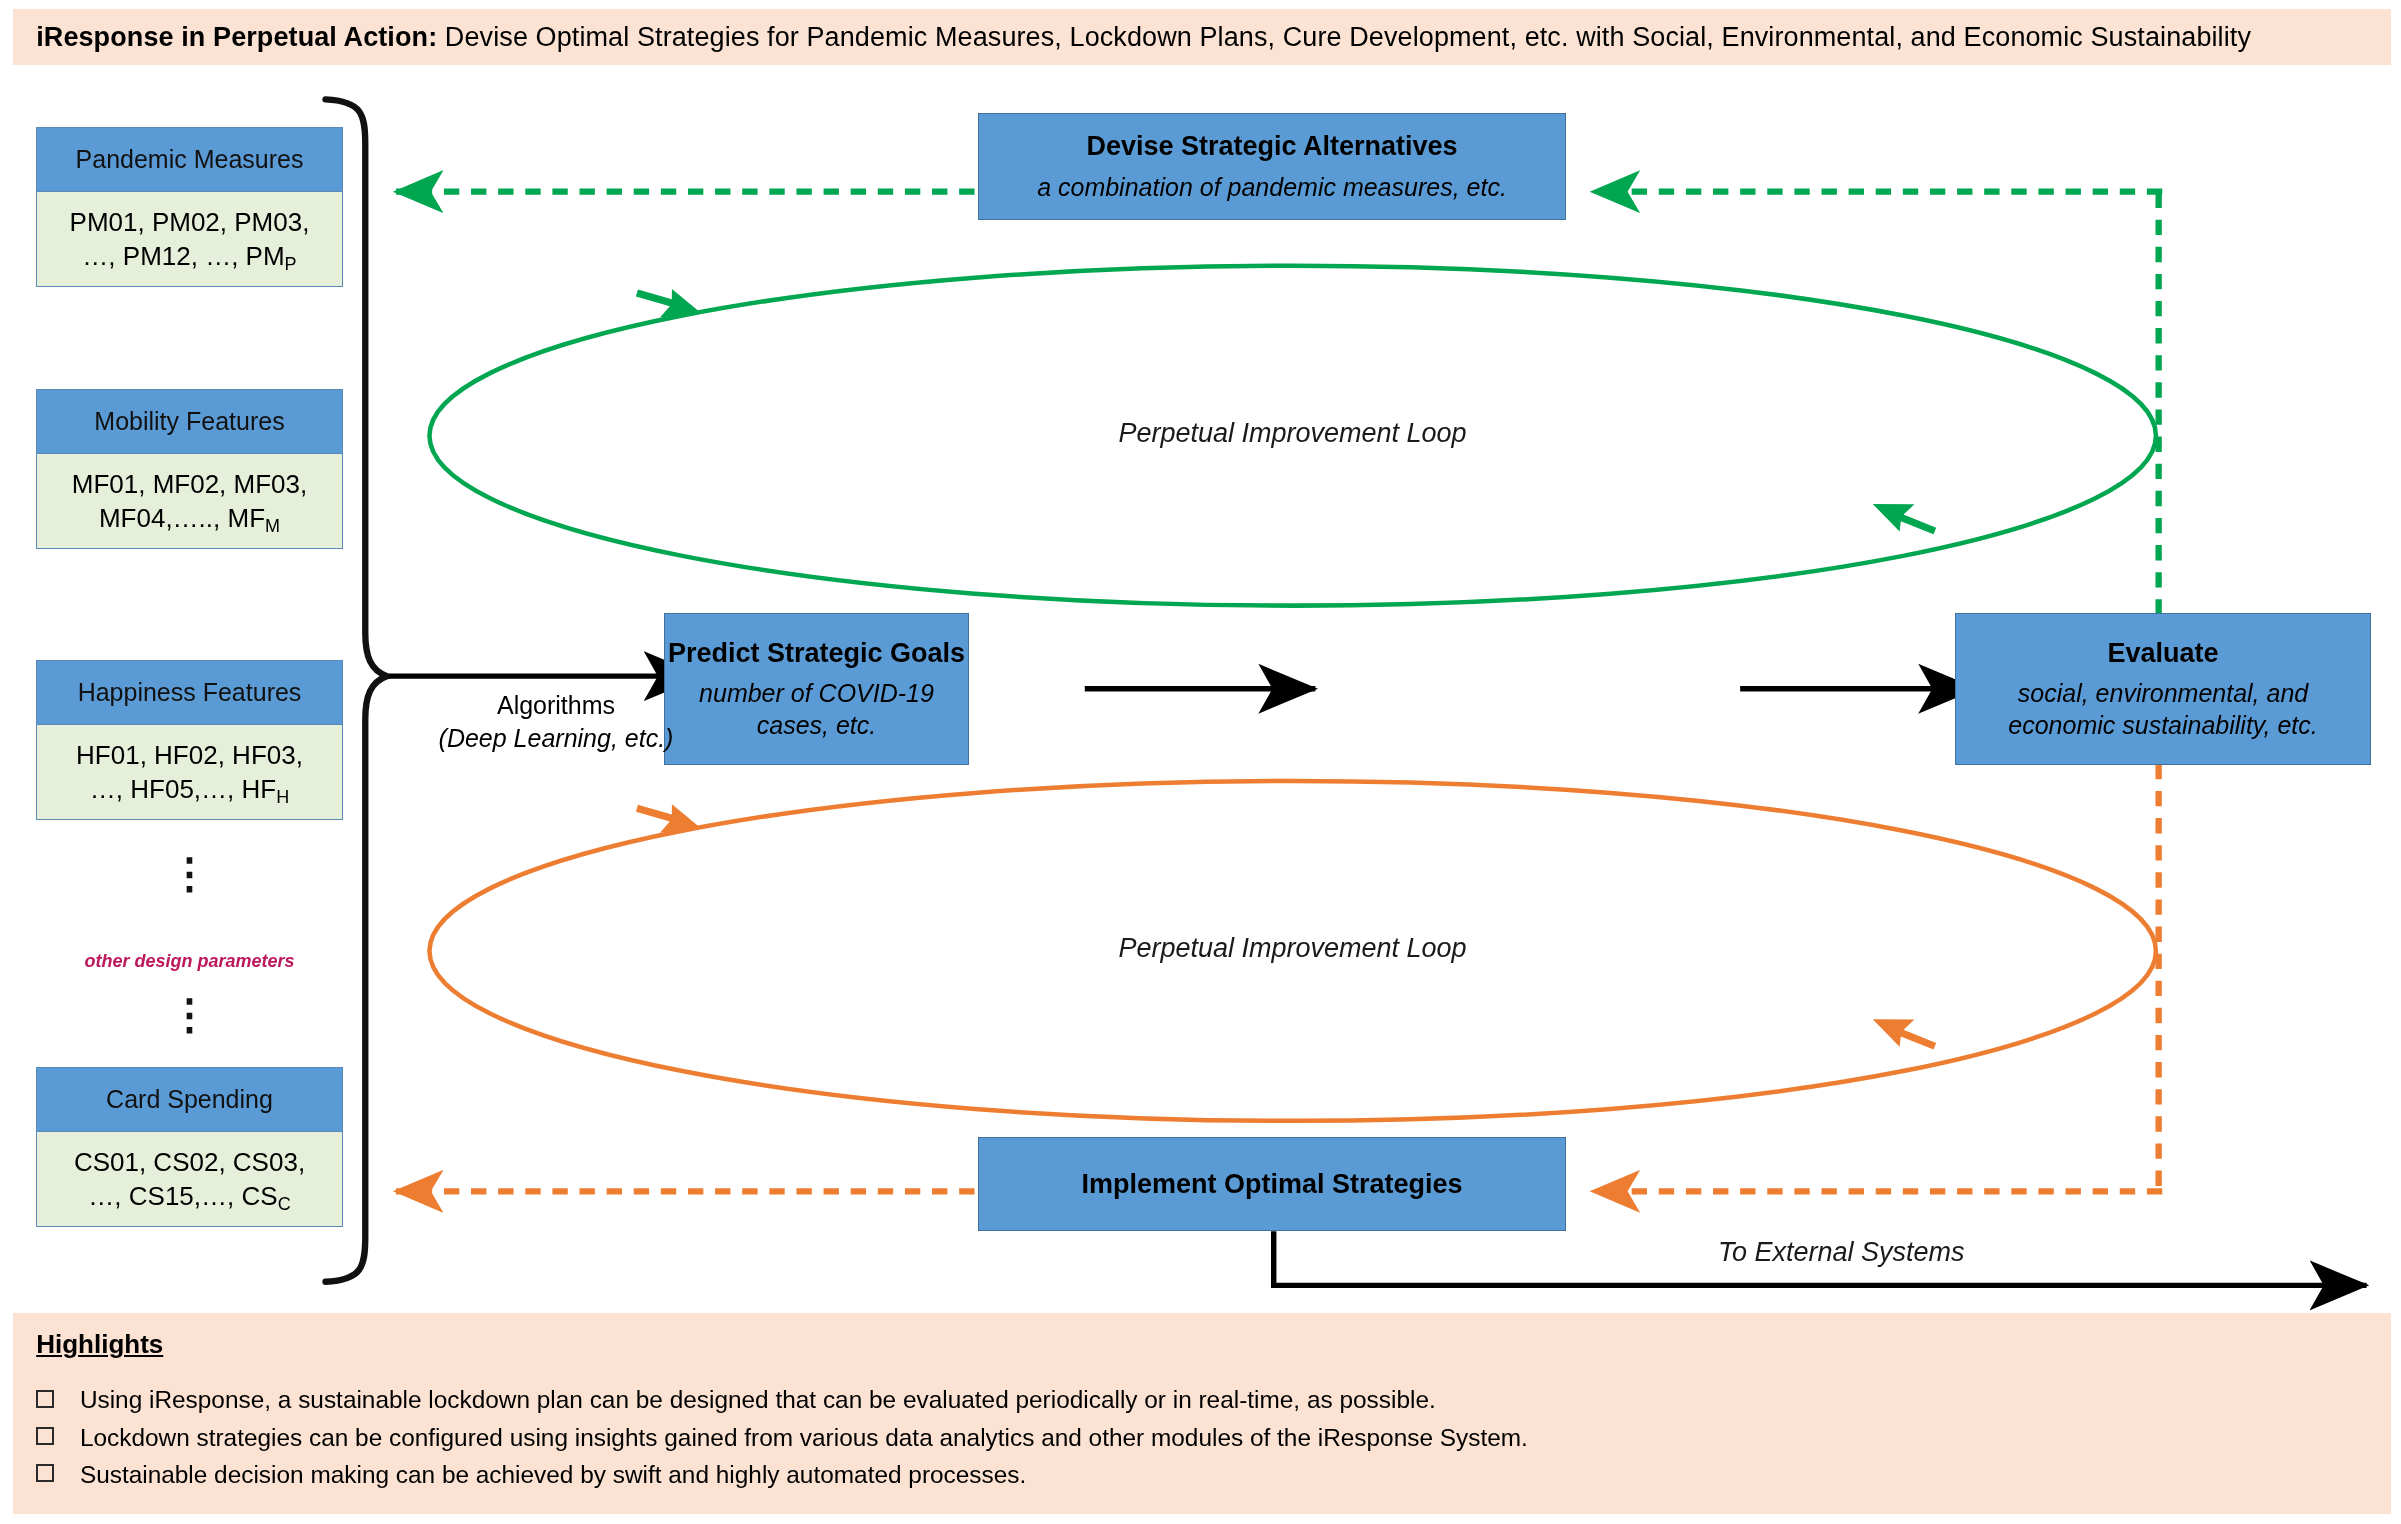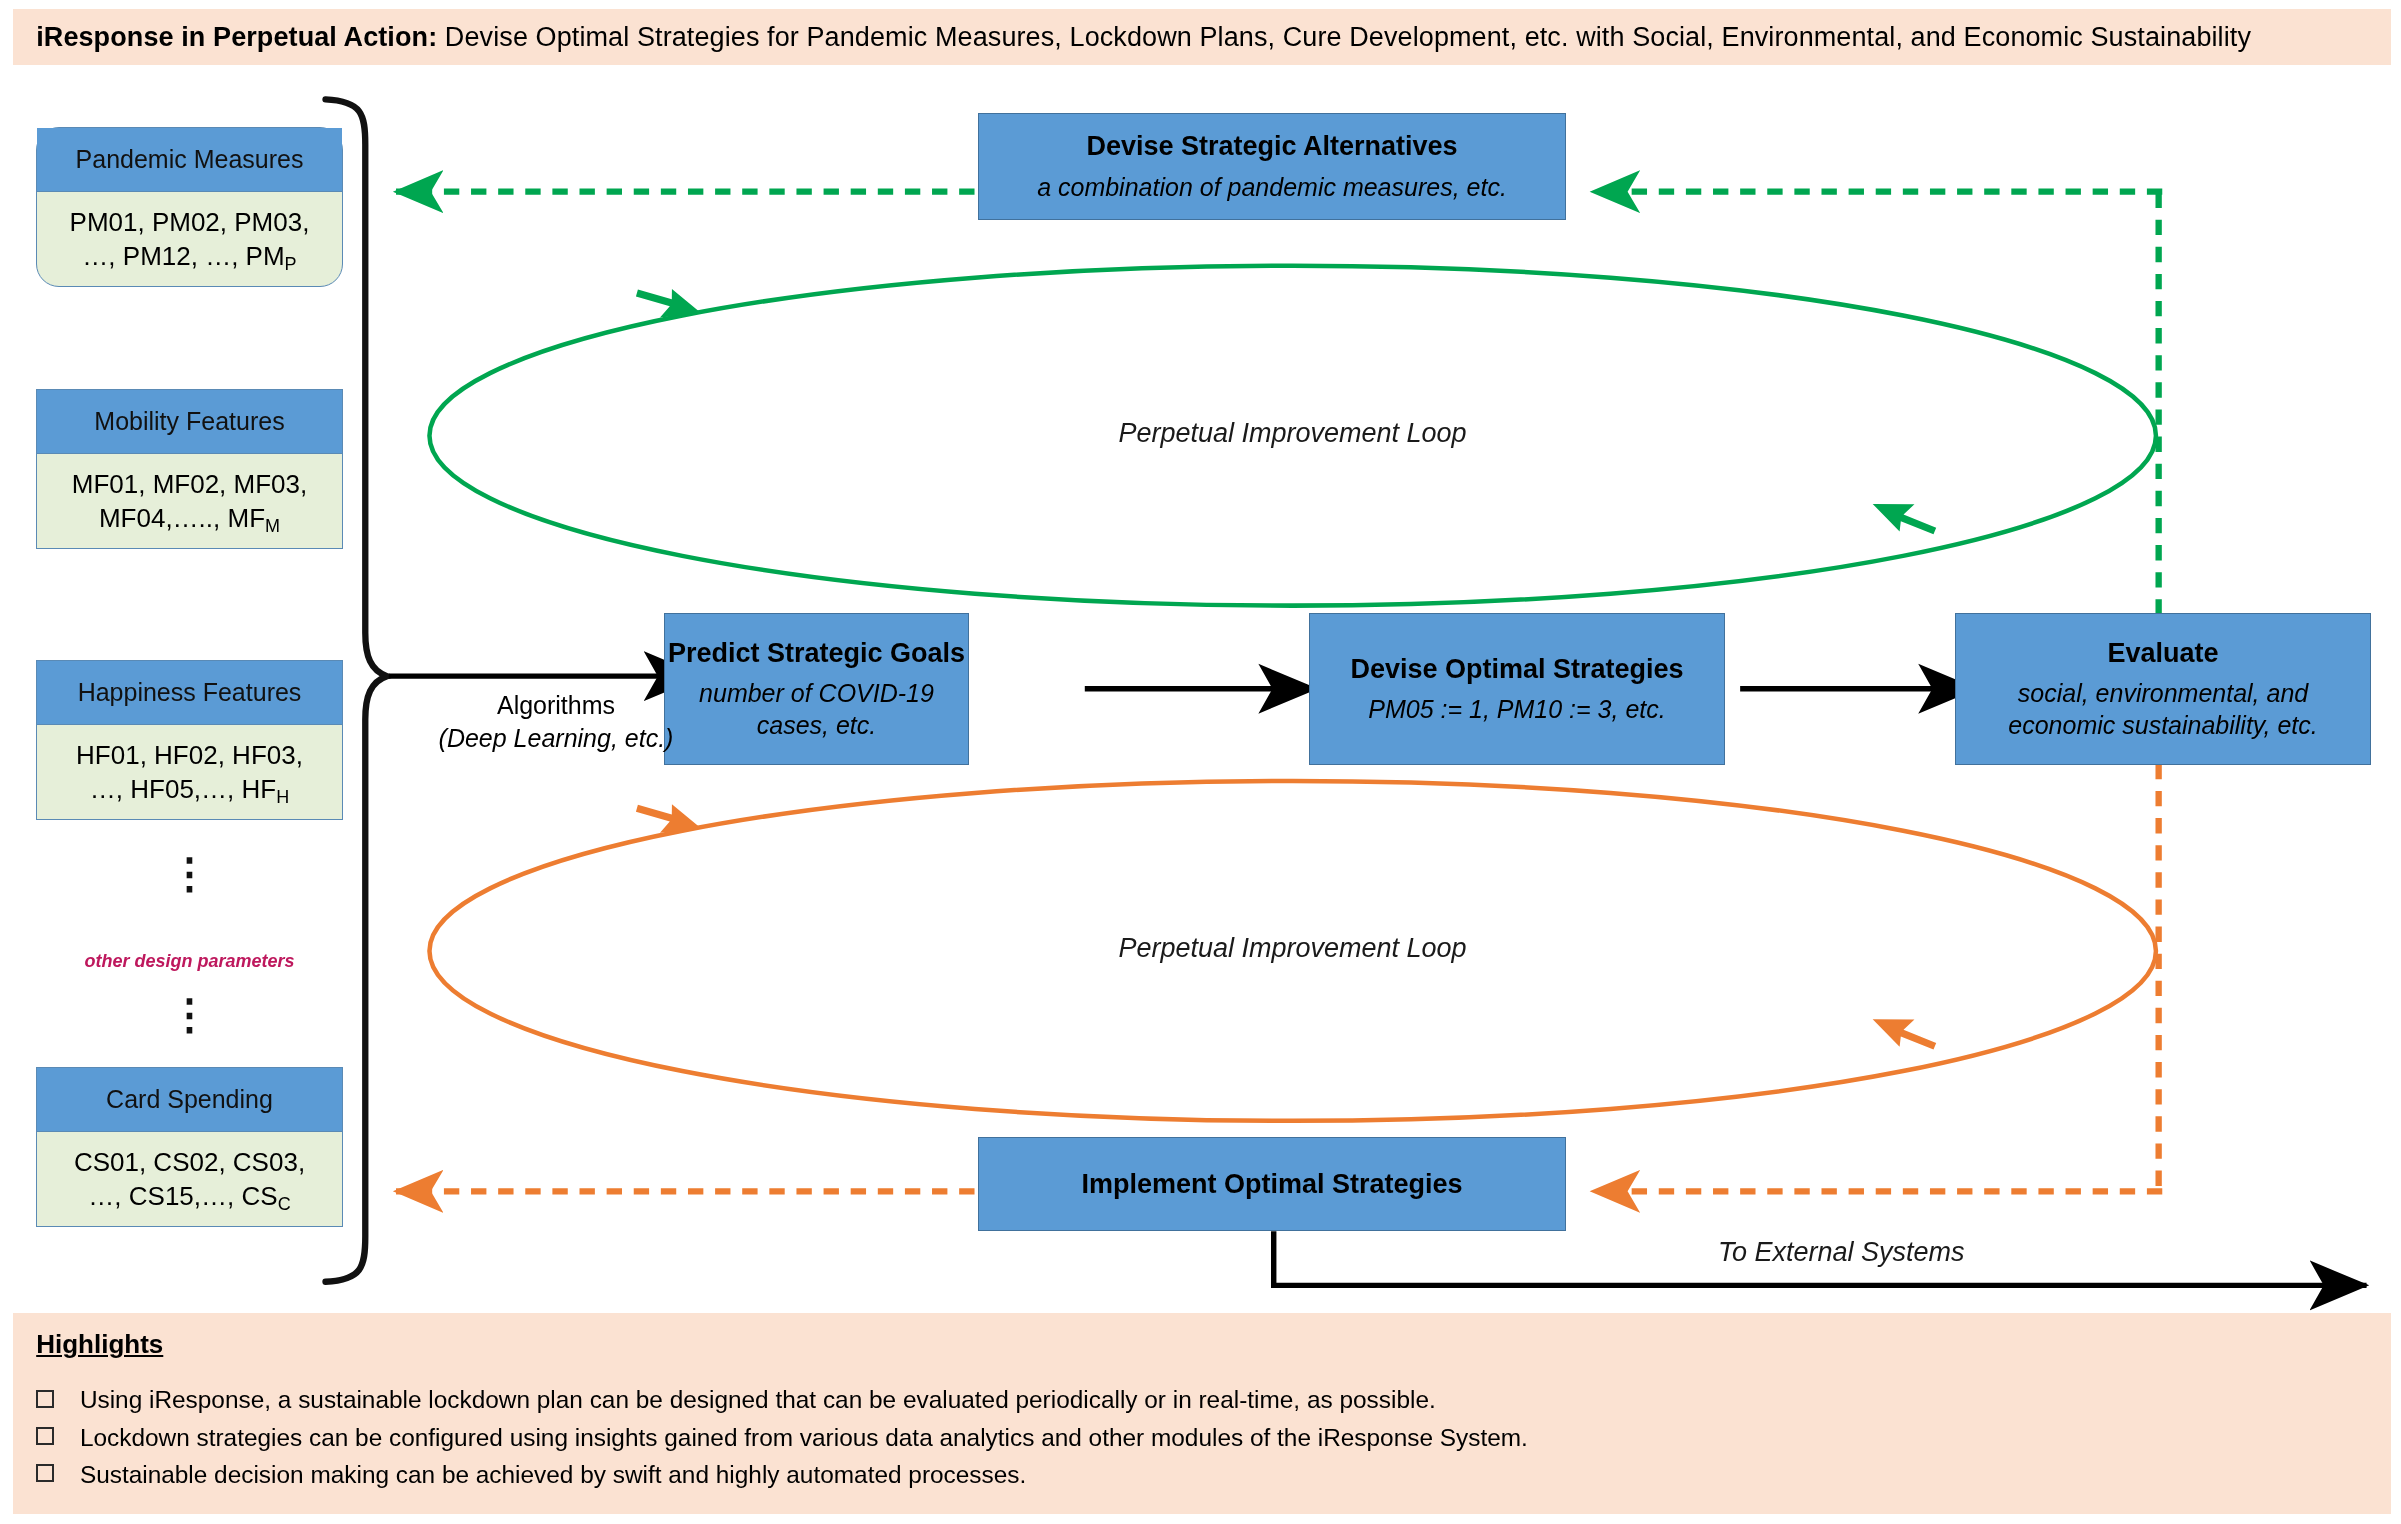--- a/index.html
+++ b/index.html
@@ -41,21 +41,21 @@
 </style>
 </head>
 <body>
 
 <div id="page">
 
   <div class="banner" id="title-banner">
     <div class="t"><b>iResponse in Perpetual Action:</b><span> Devise Optimal Strategies for Pandemic Measures, Lockdown Plans, Cure Development, etc. with Social, Environmental, and Economic Sustainability</span></div>
   </div>
 
-  <div class="card" style="left:36px;top:127px;border-radius:23px;">
+  <div class="card" style="left:36px;top:127px;">
     <div class="hd">Pandemic Measures</div>
     <div class="bd">
       <span><span>PM01, PM02, PM03,</span><br>
       <span>…, PM12, …, PM</span><sub>P</sub></span>
     </div>
   </div>
 
   <div class="card" style="left:36px;top:389px;">
     <div class="hd">Mobility Features</div>
     <div class="bd">
@@ -156,24 +156,20 @@
   </div>
 
   <div class="pbox" style="left:664px;top:613px;width:305px;height:152px;">
     <div class="ttl">Predict Strategic Goals</div>
     <div class="sub">
       <span>number of COVID-19</span><br>
       <span>cases, etc.</span>
     </div>
   </div>
 
-  <div class="pbox" style="left:1309px;top:613px;width:416px;height:152px;">
-    <div class="ttl">Devise Optimal Strategies</div>
-    <div class="sub">PM05 := 1, PM10 := 3, etc.</div>
-  </div>
 
   <div class="pbox" style="left:1955px;top:613px;width:416px;height:152px;">
     <div class="ttl">Evaluate</div>
     <div class="sub">
       <span>social, environmental, and</span><br>
       <span>economic sustainability, etc.</span>
     </div>
   </div>
 
   <div class="pbox" style="left:978px;top:1137px;width:588px;height:94px;">

